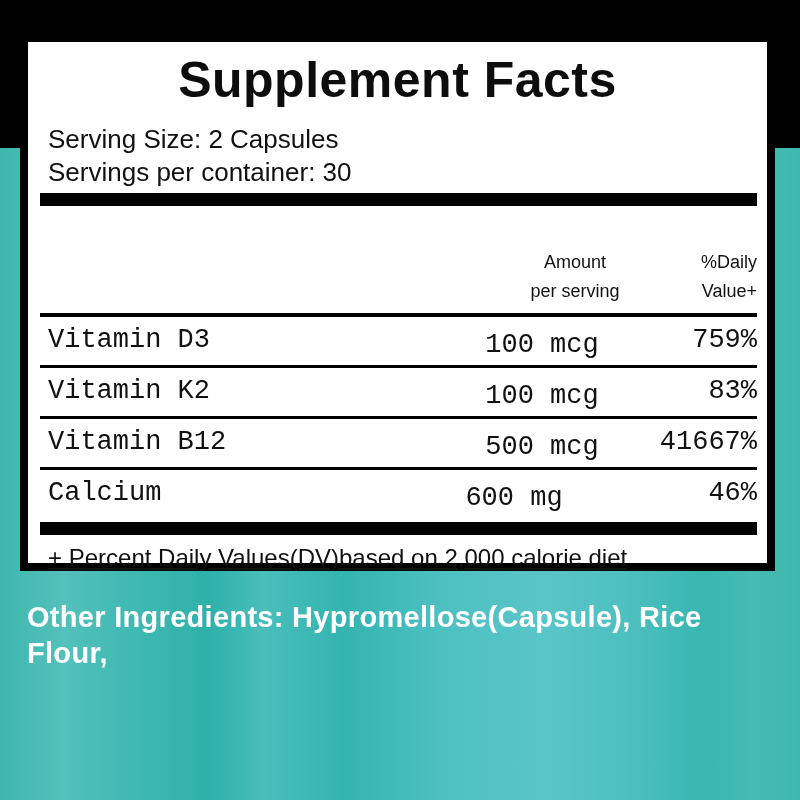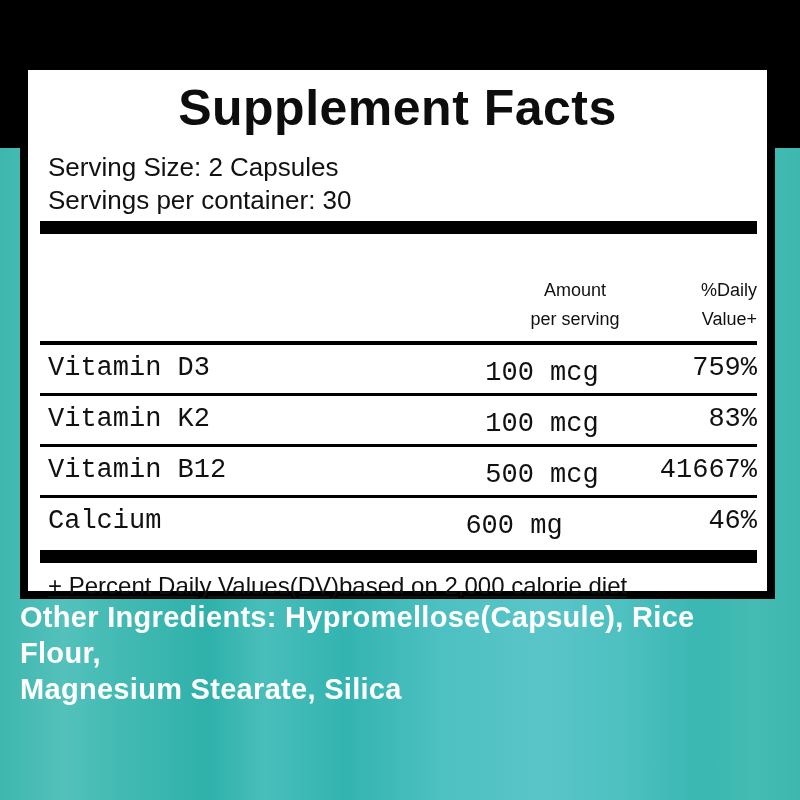--- a/index.html
+++ b/index.html
@@ -18,21 +18,21 @@
 
   .top-band {
     position: absolute;
     left: 0; top: 0;
     width: 800px; height: 148px;
     background: #000000;
   }
 
   .panel {
     position: absolute;
-    left: 20px; top: 62px;
+    left: 20px; top: 34px;
     width: 755px; height: 537px;
     box-sizing: border-box;
     background: #ffffff;
     border: 8px solid #000000;
     color: #111111;
   }
 
   .panel-title {
     margin-top: 11px;
     text-align: center;
@@ -88,21 +88,21 @@
 
   .footnote {
     margin: 8px 10px 0 20px;
     font-size: 24px;
     line-height: 30px;
     text-decoration: underline;
   }
 
   .other-ingredients {
     position: absolute;
-    left: 20px; top: 599px;
+    left: 27px; top: 599px;
     width: 760px;
     color: #ffffff;
     font-size: 29px;
     font-weight: bold;
     line-height: 36px;
     letter-spacing: 0.3px;
   }
 </style>
 </head>
 <body>
@@ -164,16 +164,15 @@
       </div>
 
     <div class="bar-thick"></div>
 
     <div class="footnote">+ Percent Daily Values(DV)based on 2,000 calorie diet</div>
 
   </div>
 
   <div class="other-ingredients">
     <div>Other Ingredients: Hypromellose(Capsule), Rice Flour,</div>
-    <div>Magnesium Stearate, Silica</div>
   </div>
 
 </div>
 
 </body></html>

